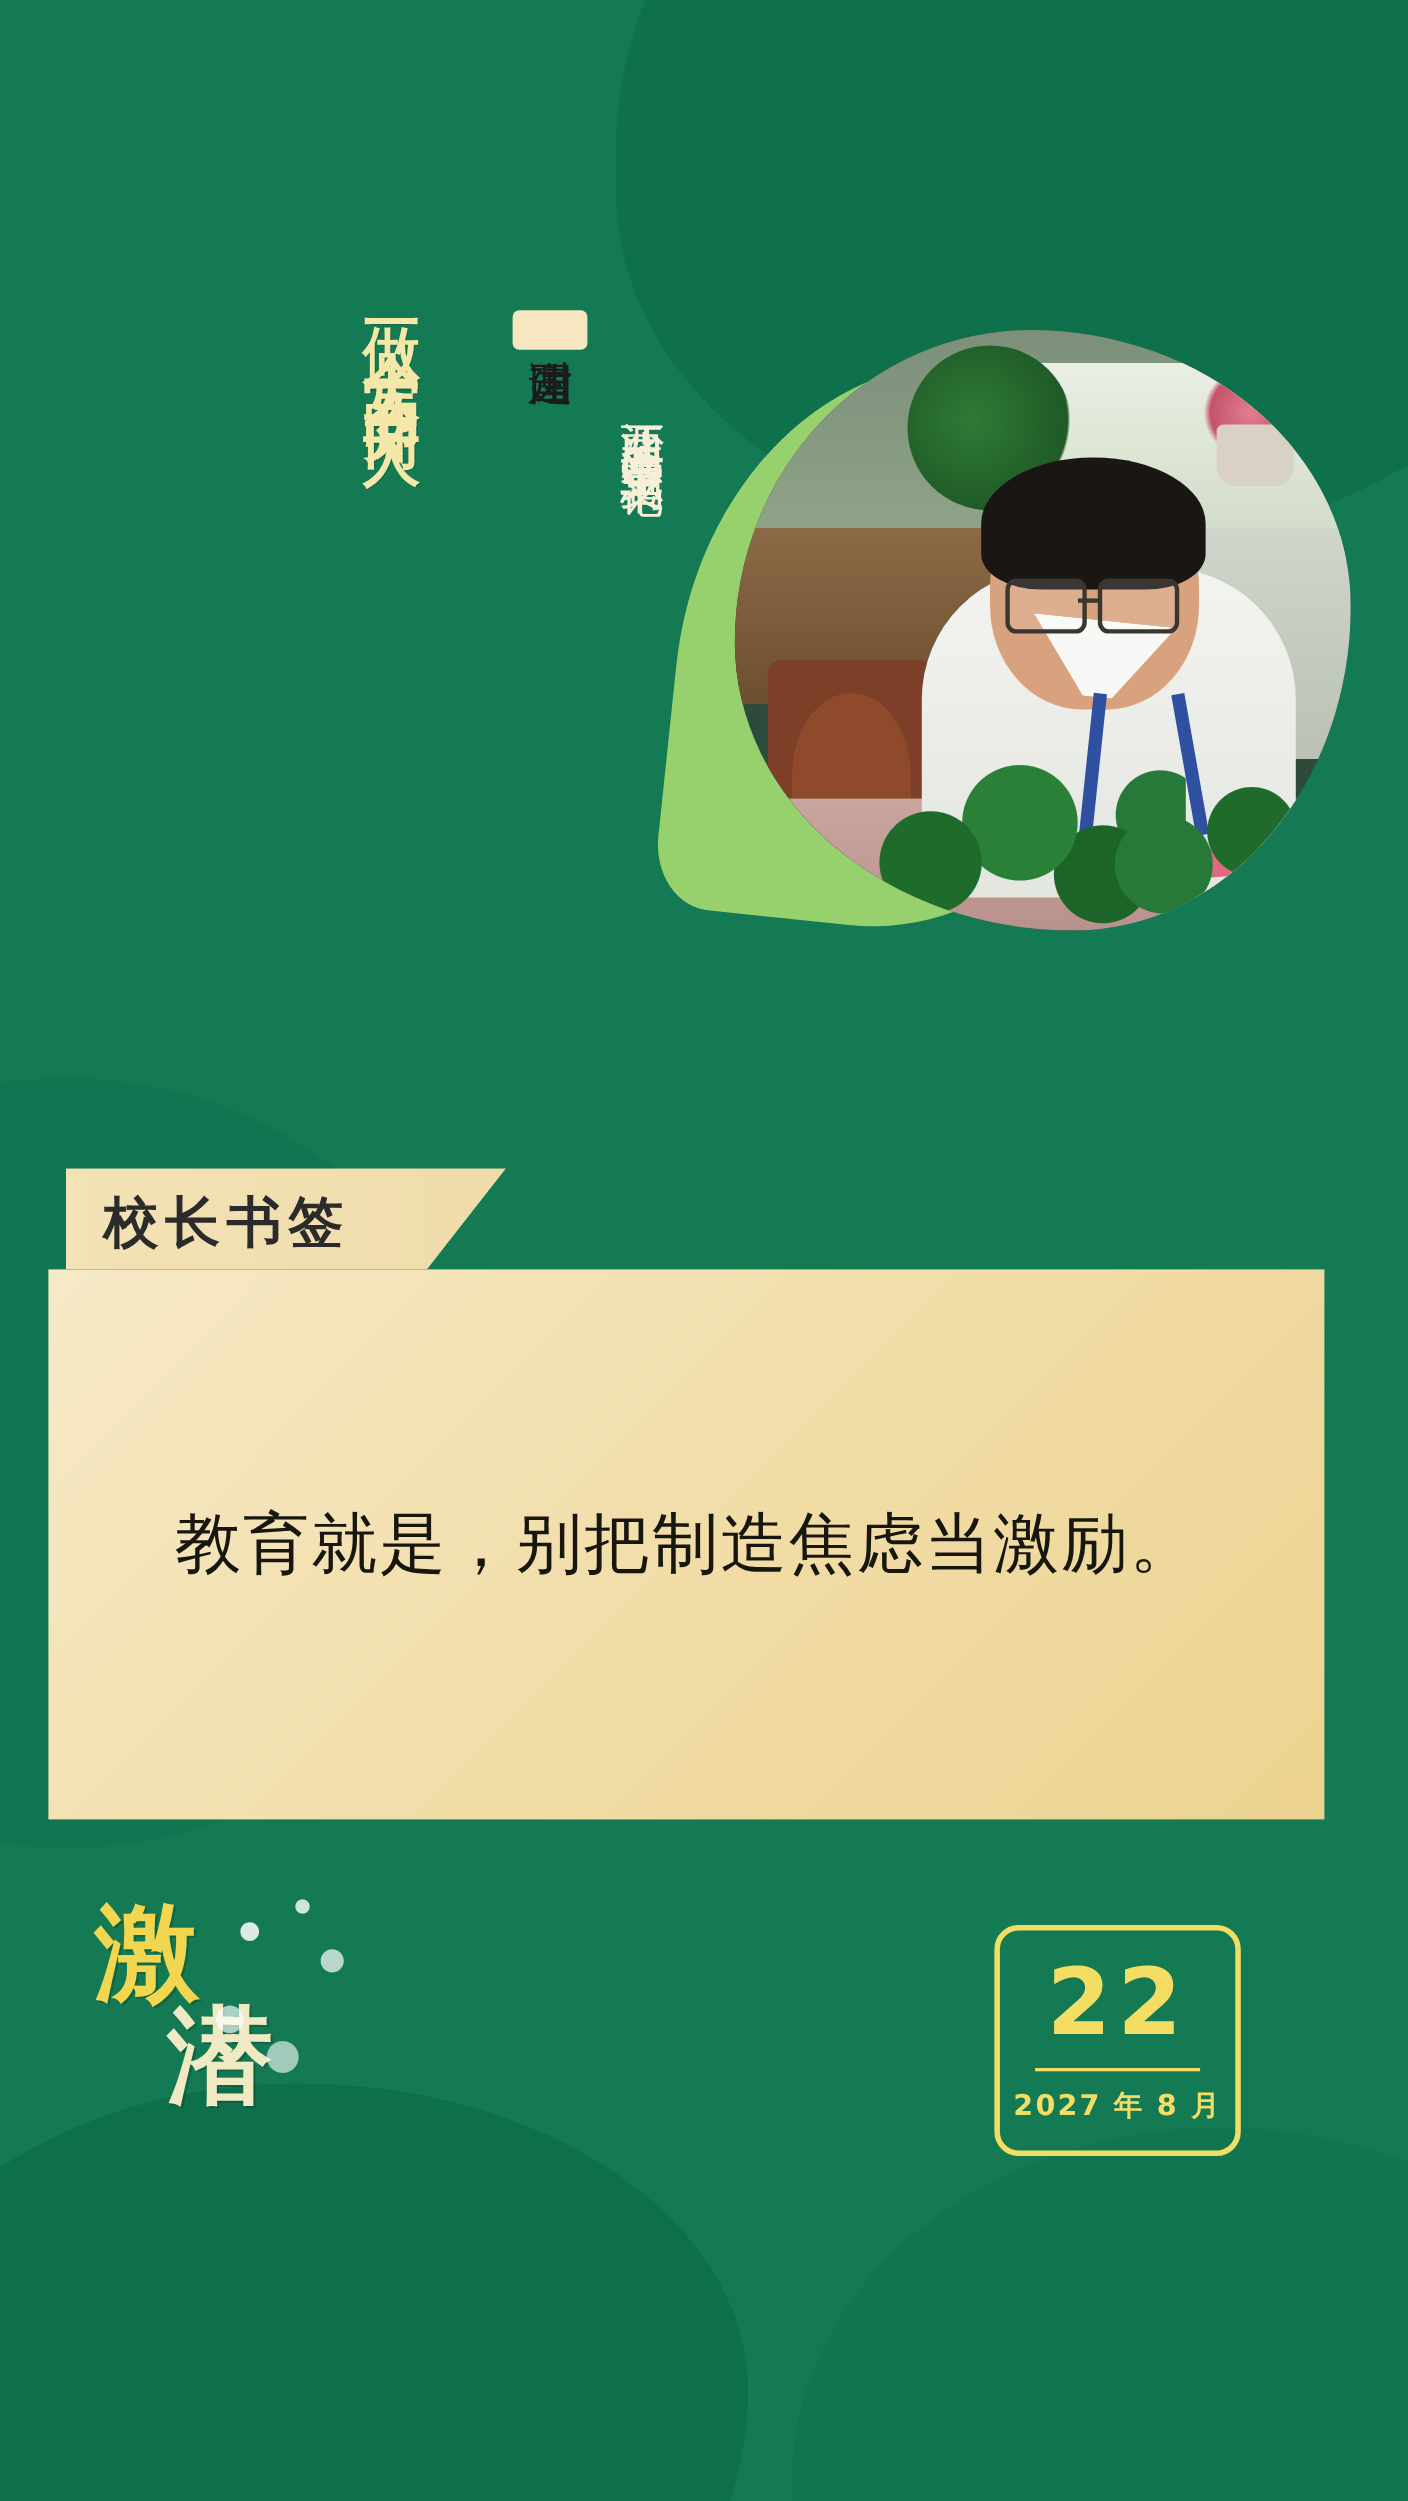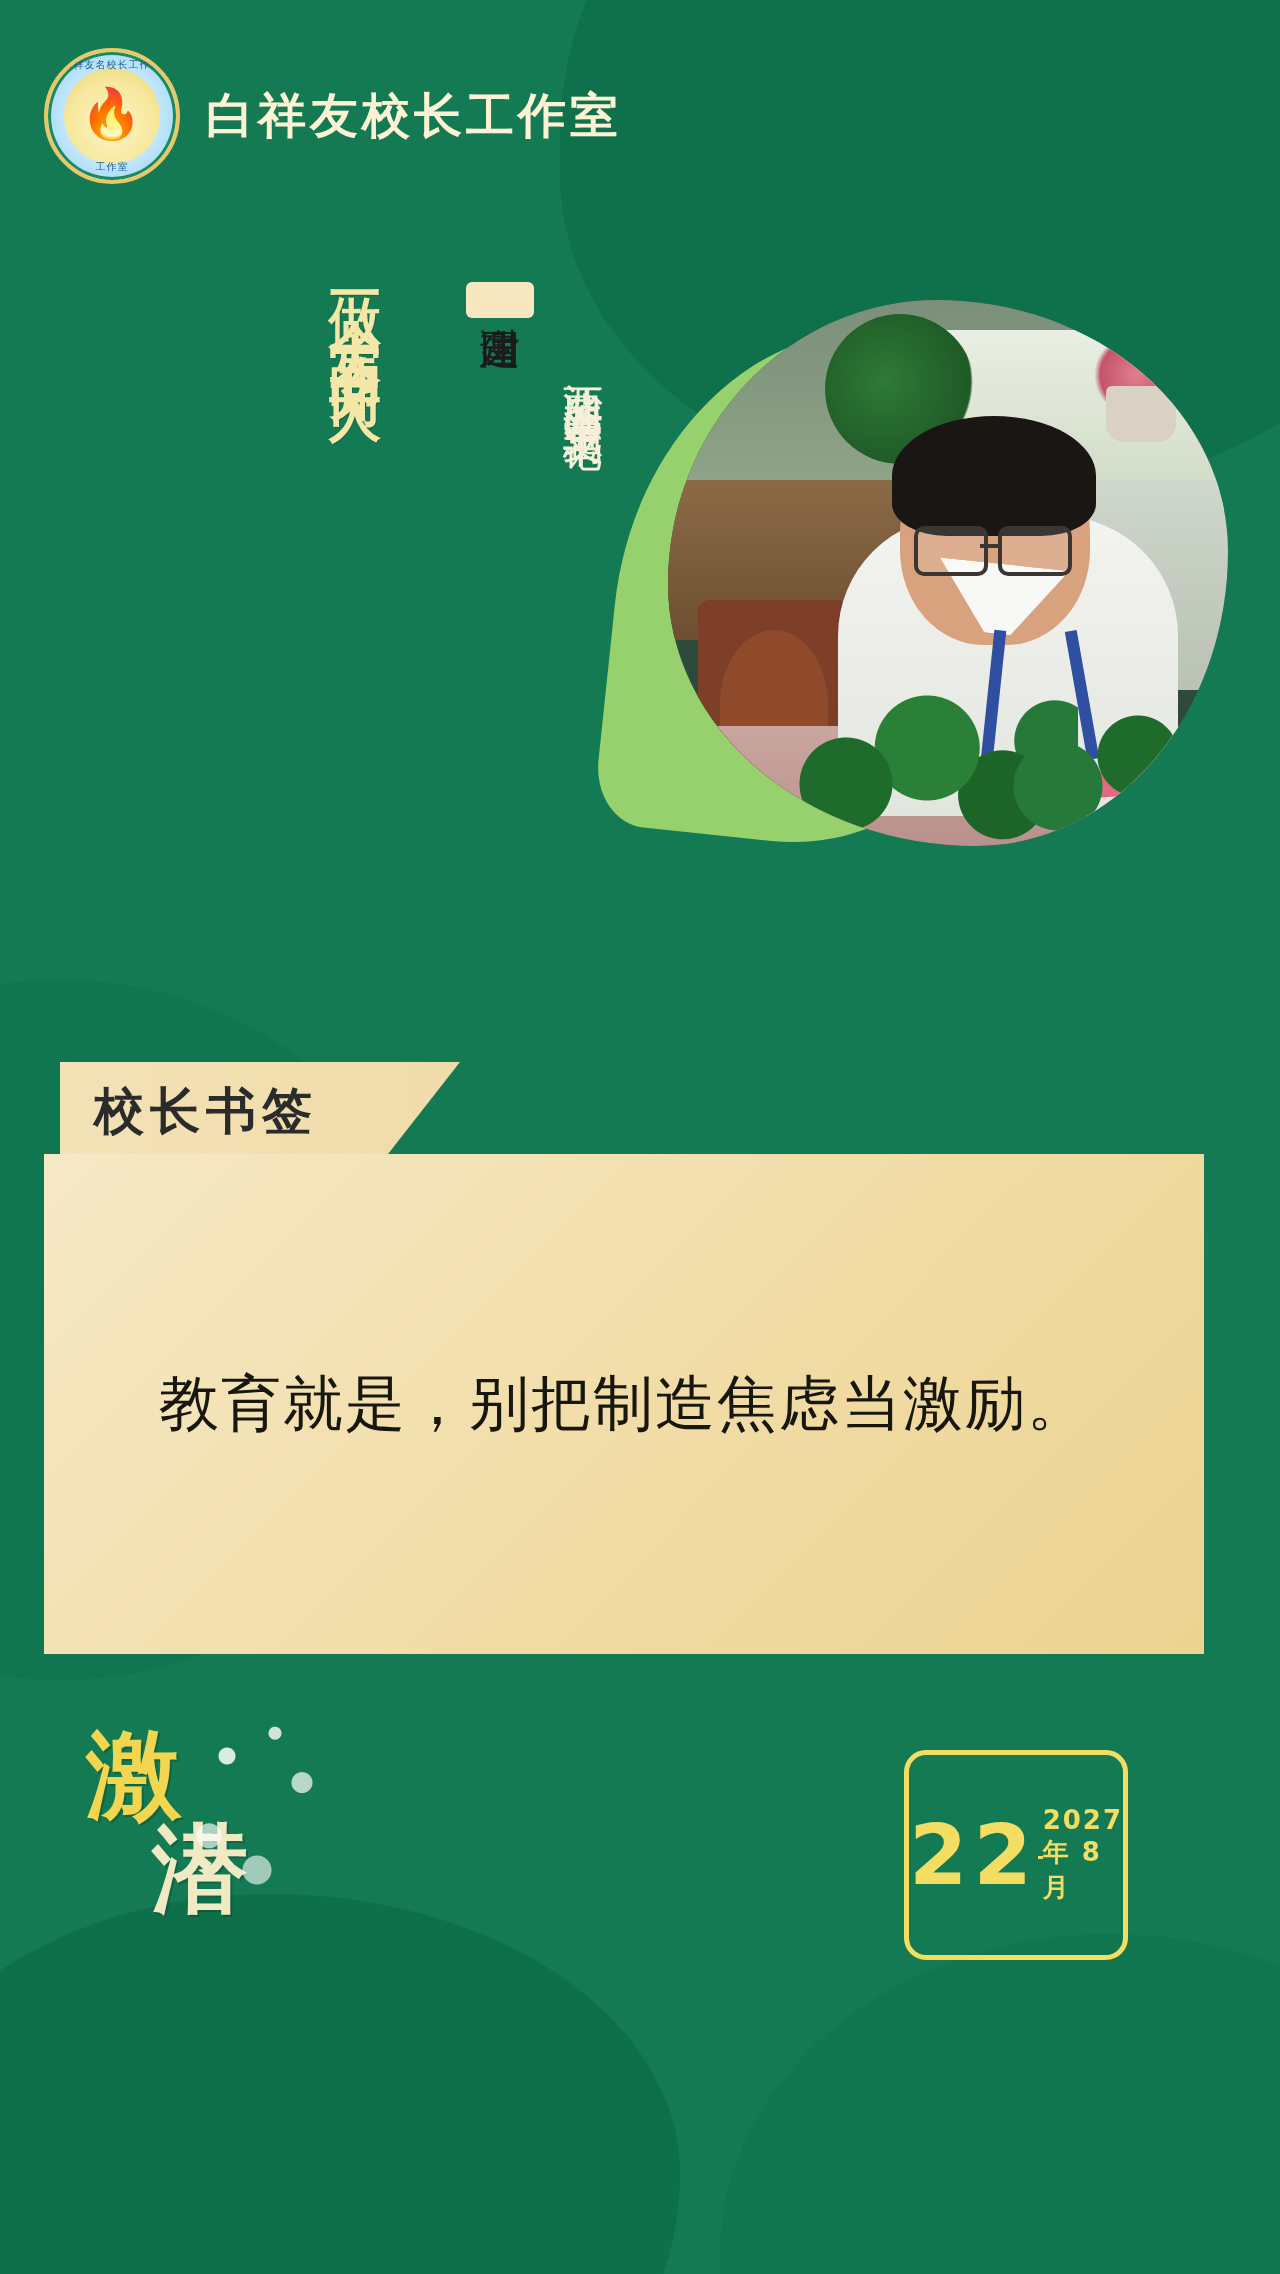--- a/index.html
+++ b/index.html
@@ -390,21 +390,21 @@
   .date-box {
     position: absolute;
     top: 1750px;
     right: 152px;
     width: 214px;
     height: 200px;
     border: 5px solid #f4dd63;
     border-radius: 22px;
     z-index: 5;
     display: flex;
-    flex-direction: row;
+    flex-direction: column;
     align-items: center;
     justify-content: center;
   }
   .date-day {
     font-size: 84px;
     font-weight: bold;
     color: #f4dd63;
     letter-spacing: 6px;
     line-height: 1;
     font-family: "DejaVu Sans", sans-serif;
@@ -452,30 +452,20 @@
 </head>
 <body>
 
 <div class="poster">
 
   <div class="bg-blob-top"></div>
   <div class="bg-blob-mid"></div>
   <div class="bg-blob-bottom"></div>
   <div class="bg-blob-bottom2"></div>
 
-  <div class="header">
-    <div class="logo">
-      <div class="logo-ring-text">白祥友名校长工作室</div>
-      <div class="logo-inner">
-        <div class="logo-flame">🔥</div>
-      </div>
-      <div class="logo-ring-text bottom">工作室</div>
-    </div>
-    <div class="header-title">白祥友校长工作室</div>
-  </div>
 
   <div class="slogan">做一个大写的井冈人</div>
 
   <div class="name-tag">
     <span>谢建国</span>
   </div>
 
   <div class="title-col">江西省井冈山中学党总支书记</div>
 
   <div class="photo-wrap">

